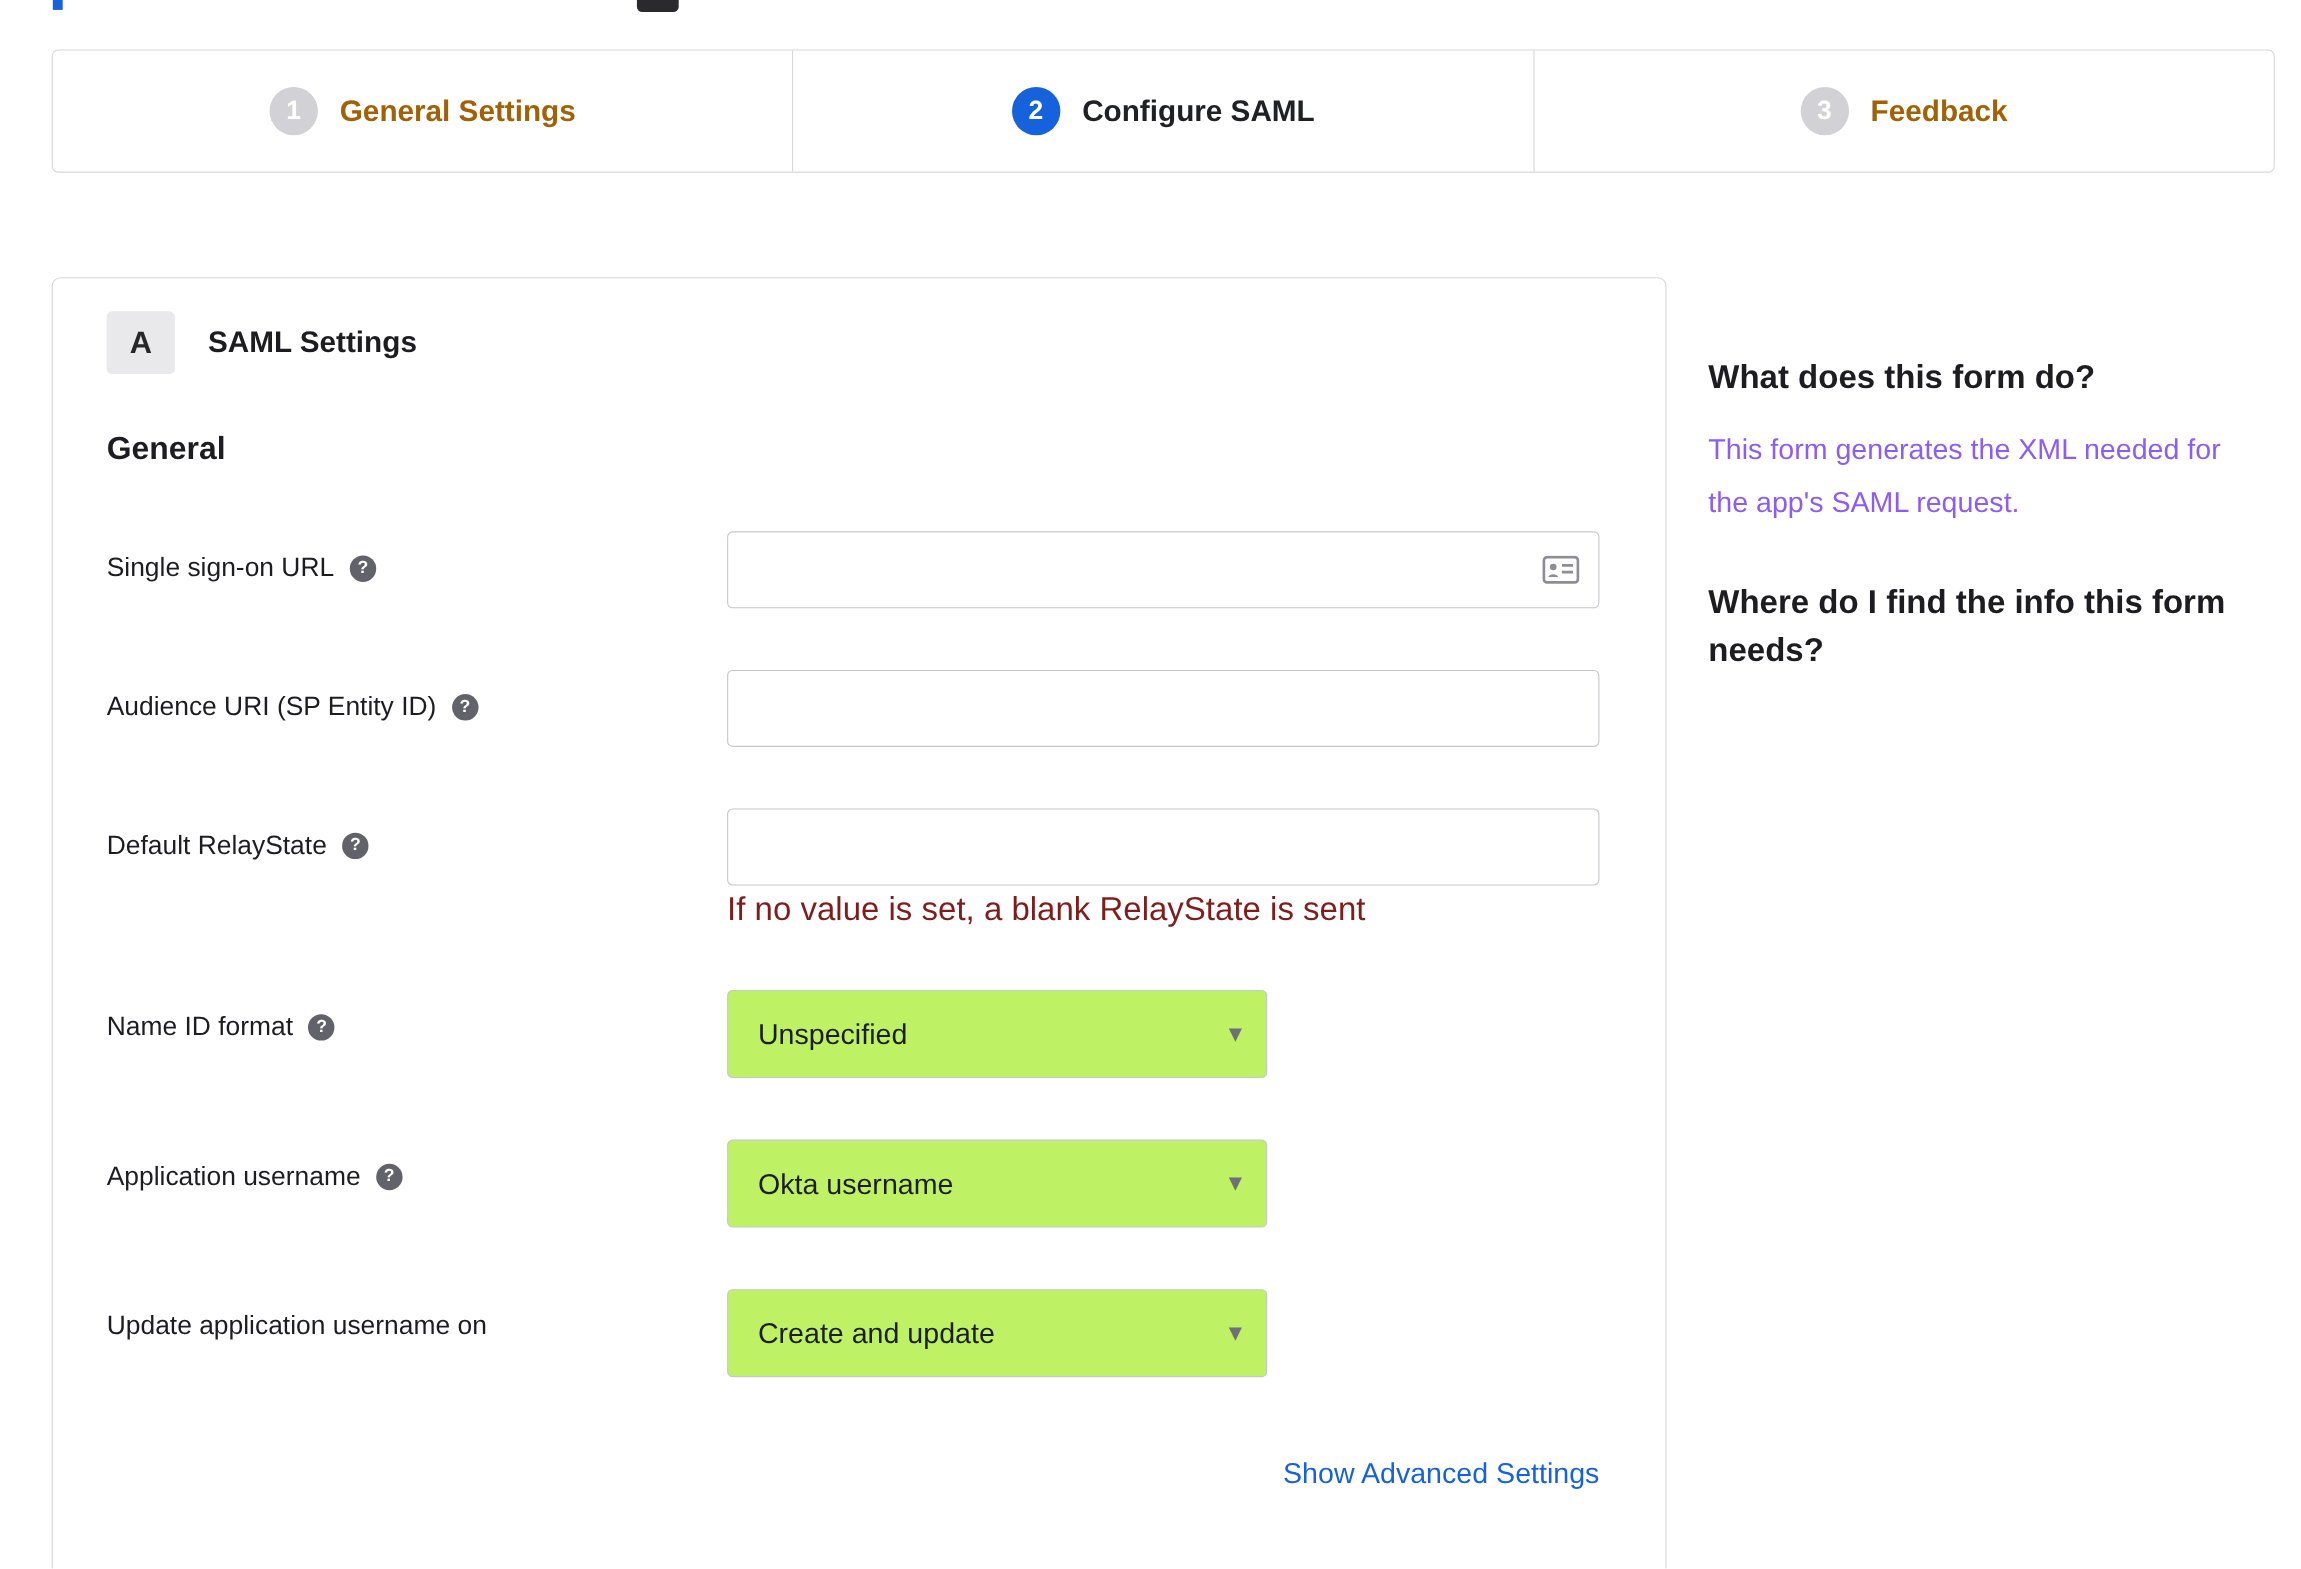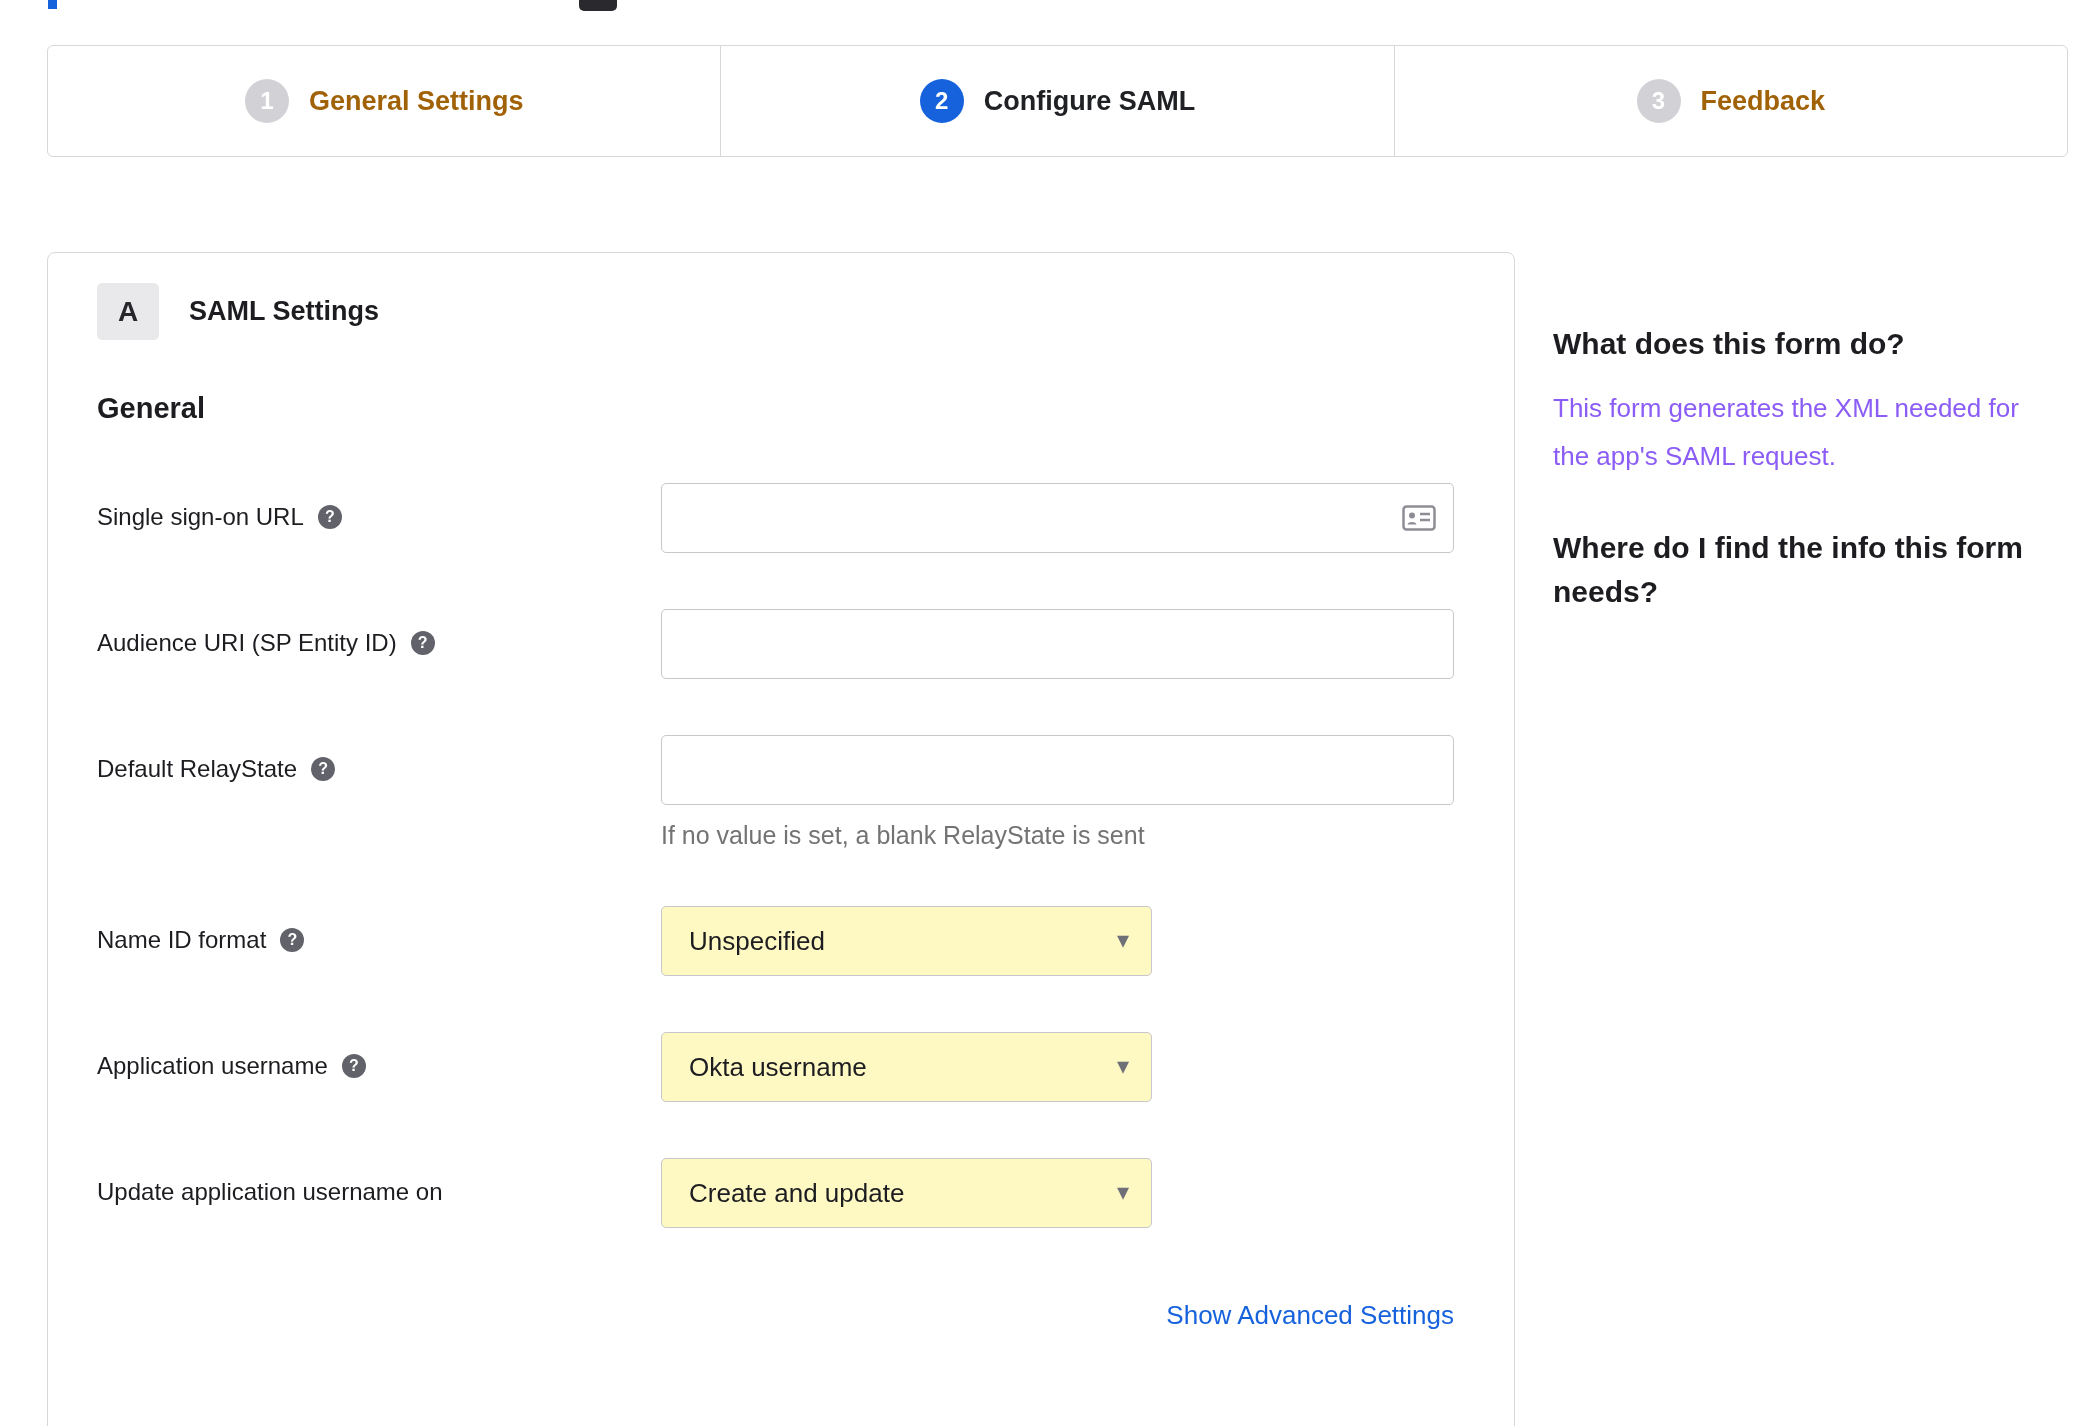--- a/index.html
+++ b/index.html
@@ -88,26 +88,26 @@
 
   .checkbox-row { display: flex; align-items: center; gap: 20px; margin-top: 22px; }
   .checkbox {
     width: 31px; height: 31px; border-radius: 5px;
     background: #1662dd;
     display: flex; align-items: center; justify-content: center;
     cursor: pointer; flex: none;
   }
   .checkbox-label { font-size: 26px; color: #1d1d21; }
 
-  .hint { font-size: 25px; color: #737373; margin-top: 16px; }
+  .hint { font-size: 30px; color: #7f1d1d; margin-top: 5px; }
 
   .select {
-    width: 491px; height: 70px;
+    width: 491px; height: 80px;
     border: 1px solid #c7c7cc; border-radius: 5px;
-    background: #fef9c3;
+    background: #bef264;
     display: flex; align-items: center;
     padding: 0 56px 0 27px;
     font-size: 26px; color: #1d1d21;
     position: relative; cursor: pointer;
   }
   .select-arrow {
     position: absolute; right: 22px; top: 50%; transform: translateY(-52%);
     color: #6f6f78; font-size: 24px;
   }
 

